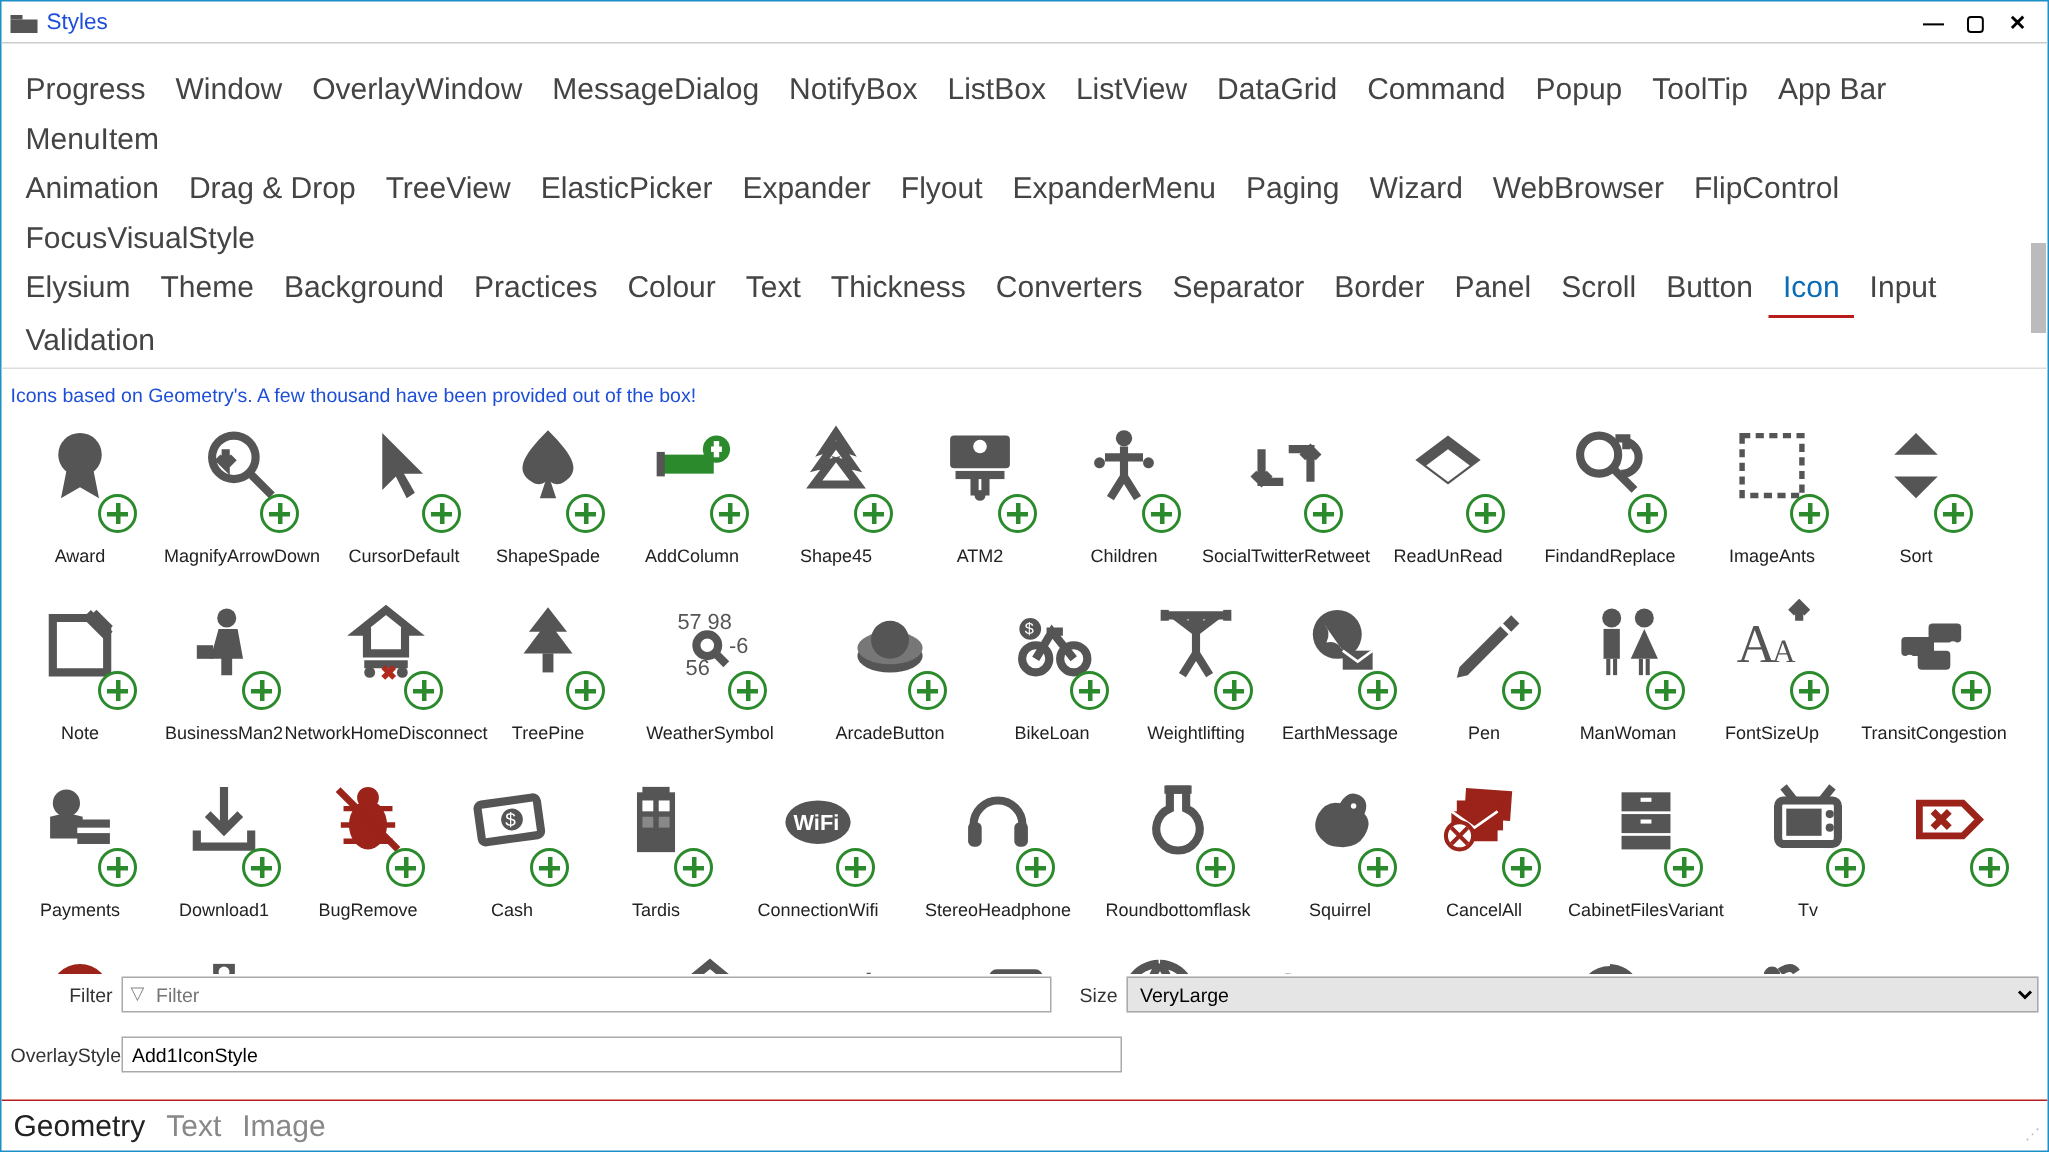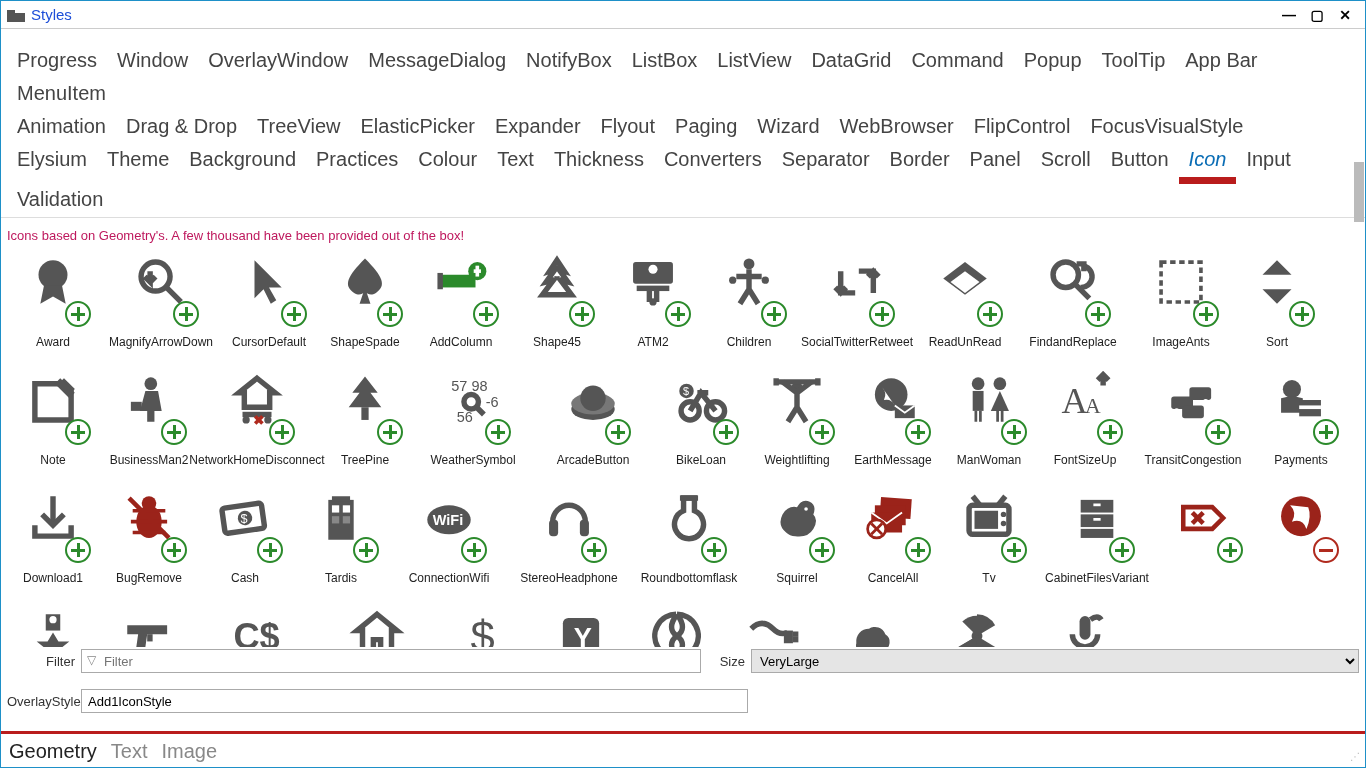--- a/index.html
+++ b/index.html
@@ -7,24 +7,24 @@
 .window { width: 1366px; height: 768px; border: 1px solid #1e90c8; display: flex; flex-direction: column; background: #fff; }
 .titlebar { height: 28px; display: flex; align-items: center; padding: 0 6px; border-bottom: 1px solid #ccc; }
 .titlebar .fld { width: 18px; height: 14px; margin-right: 6px; position:relative }
 .titlebar .fld:before{content:"";position:absolute;left:0;top:2px;width:8px;height:3px;background:#555}
 .titlebar .fld:after{content:"";position:absolute;left:0;top:5px;width:18px;height:9px;background:#555}
 .titlebar .ttl { font-size: 15px; color: #1d4ed8; }
 .titlebar .spacer { flex: 1; }
 .winbtn { width: 28px; height: 100%; display: flex; align-items: center; justify-content: center; font-size: 14px; font-weight: bold; cursor: pointer; }
 .tabs { display: flex; flex-wrap: wrap; border-bottom: 1px solid #ddd; padding: 4px 6px 0 6px; margin-top: 12px; }
 .tab { font-size: 20px; color: #444; padding: 4px 10px 6px 10px; cursor: pointer; white-space: nowrap; }
-.tab.active { color: #0a6db5; border-bottom: 7px solid #b91c1c; font-style: italic; }
+.tab.active { color: #0a6db5; border-bottom: 2px solid #b91c1c; }
 .tabrow{display:flex;flex-wrap:wrap;width:100%}
 .content { flex: 1; display: flex; flex-direction: column; overflow: hidden; }
-.desc { font-size: 13px; color: #be185d; padding: 10px 6px 4px 6px; }
+.desc { font-size: 13px; color: #1d4ed8; padding: 10px 6px 4px 6px; }
 .grid { flex: 1; overflow-y: auto; padding: 0 4px; }
 .grid-inner { display: flex; flex-wrap: wrap; }
 .cell { width: 96px; height: 116px; display: flex; flex-direction: column; align-items: center; justify-content: flex-start; margin: 0 0 2px 0; cursor:pointer; }
 .cell.wide{width:120px}
 .iconbox { width: 72px; height: 72px; position: relative; display:flex; justify-content:center; margin-top:6px; }
 .iconbox svg { width: 58px; height: 58px; }
 .badge { position: absolute; right: -2px; bottom: -2px; width: 26px; height: 26px; border-radius: 50%; background: #fff; border: 2px solid #2b8a2b; display:flex; align-items:center; justify-content:center; color:#2b8a2b; font-weight:bold; font-size:18px; line-height:1; }
 .badge.green:after{content:"";position:absolute;width:14px;height:3px;background:#2b8a2b}
 .badge.green:before{content:"";position:absolute;width:3px;height:14px;background:#2b8a2b}
 .badge.red{border-color:#b02a1e;color:#b02a1e}
@@ -32,21 +32,21 @@
 .badge.red:before{content:""}
 .lbl { font-size: 12px; color: #222; text-align: center; margin-top: 10px; white-space: nowrap; }
 .form { padding: 2px 6px; }
 .frow { display: flex; align-items: center; margin-bottom: 16px; }
 .frow .flabel { width: 74px; text-align: right; padding-right: 6px; font-size: 13px; color: #333; }
 .frow input[type=text] { height: 24px; border: 1px solid #aaa; padding: 0 24px 0 6px; font-size: 13px; }
 .frow .withph{position:relative}
 .frow .phicon{position:absolute;left:6px;top:4px;color:#888;font-size:12px}
 .frow .withph input{padding-left:22px}
 .frow select { height: 24px; border: 1px solid #aaa; padding: 0 4px; font-size: 13px; background:#e5e5e5 }
-.bottomtabs { display: flex; gap: 14px; padding: 6px 8px 4px 8px; border-top: 3px solid #b91c1c; font-size: 20px; }
+.bottomtabs { display: flex; gap: 14px; padding: 6px 8px 4px 8px; border-top: 1px solid #b91c1c; font-size: 20px; }
 .btab { color: #888; cursor:pointer; }
 .btab.active { color: #222; }
 .scrollth{position:absolute;right:2px;top:162px;width:10px;height:60px;background:#bbb}
 .rgrip{position:absolute;right:4px;bottom:4px;width:12px;height:12px;color:#bbb;font-size:10px;line-height:1}
 .fill555{fill:#555}
 .fillred{fill:#9b231a}
 .sw{stroke:#555;stroke-width:6;fill:none}
 </style>
 </head>
 <body>
@@ -77,20 +77,21 @@
         <div class="tab">App Bar</div>
         <div class="tab">MenuItem</div>
       </div>
     <div class="tabrow" id="tabrow2">
         <div class="tab">Animation</div>
         <div class="tab">Drag &amp; Drop</div>
         <div class="tab">TreeView</div>
         <div class="tab">ElasticPicker</div>
         <div class="tab">Expander</div>
         <div class="tab">Flyout</div>
+        <div class="tab">ExpanderMenu</div>
         <div class="tab">Paging</div>
         <div class="tab">Wizard</div>
         <div class="tab">WebBrowser</div>
         <div class="tab">FlipControl</div>
         <div class="tab">FocusVisualStyle</div>
       </div>
     <div class="tabrow" id="tabrow3">
         <div class="tab">Elysium</div>
         <div class="tab">Theme</div>
         <div class="tab">Background</div>
@@ -355,20 +356,30 @@
                 <rect x="34" y="38" width="22" height="14" class="fill555"></rect>
                 <path d="M34 38 L45 46 L56 38" stroke="#fff" stroke-width="2" fill="none"></path>
               </svg>
               <div class="badge green"></div>
             </div>
             <div class="lbl">EarthMessage</div>
           </div>
           <div class="cell">
             <div class="iconbox">
               <svg viewBox="0 0 64 64">
+                <path d="M14 50 L44 20 L50 26 L20 56 L12 58 Z" class="fill555"></path>
+                <path d="M46 18 L52 12 L58 18 L52 24 Z" class="fill555"></path>
+              </svg>
+              <div class="badge green"></div>
+            </div>
+            <div class="lbl">Pen</div>
+          </div>
+          <div class="cell">
+            <div class="iconbox">
+              <svg viewBox="0 0 64 64">
                 <circle cx="20" cy="14" r="7" class="fill555"></circle>
                 <rect x="14" y="22" width="12" height="22" class="fill555"></rect>
                 <rect x="16" y="44" width="3" height="12" class="fill555"></rect>
                 <rect x="21" y="44" width="3" height="12" class="fill555"></rect>
                 <circle cx="44" cy="14" r="7" class="fill555"></circle>
                 <path d="M44 22 L54 44 L34 44 Z" class="fill555"></path>
                 <rect x="40" y="44" width="3" height="12" class="fill555"></rect>
                 <rect x="45" y="44" width="3" height="12" class="fill555"></rect>
               </svg>
               <div class="badge green"></div>
@@ -510,46 +521,46 @@
                 <rect x="8" y="26" width="34" height="22" class="fillred"></rect>
                 <path d="M8 26 L25 38 L42 26" stroke="#fff" stroke-width="2" fill="none"></path>
                 <circle cx="14" cy="44" r="10" fill="#fff" stroke="#9b231a" stroke-width="3"></circle>
                 <line x1="8" y1="38" x2="20" y2="50" stroke="#9b231a" stroke-width="3"></line>
                 <line x1="20" y1="38" x2="8" y2="50" stroke="#9b231a" stroke-width="3"></line>
               </svg>
               <div class="badge green"></div>
             </div>
             <div class="lbl">CancelAll</div>
           </div>
+          <div class="cell wide">
+            <div class="iconbox">
+              <svg viewBox="0 0 64 64">
+                <rect x="14" y="12" width="36" height="14" class="fill555"></rect>
+                <rect x="14" y="28" width="36" height="14" class="fill555"></rect>
+                <rect x="14" y="44" width="36" height="10" class="fill555"></rect>
+                <rect x="28" y="16" width="8" height="3" fill="#fff"></rect>
+                <rect x="28" y="32" width="8" height="3" fill="#fff"></rect>
+              </svg>
+              <div class="badge green"></div>
+            </div>
+            <div class="lbl">CabinetFilesVariant</div>
+          </div>
           <div class="cell">
             <div class="iconbox">
               <svg viewBox="0 0 64 64">
                 <rect x="10" y="18" width="44" height="32" rx="4" class="sw"></rect>
                 <rect x="16" y="24" width="26" height="20" class="fill555"></rect>
                 <circle cx="48" cy="28" r="3" class="fill555"></circle>
                 <circle cx="48" cy="38" r="3" class="fill555"></circle>
                 <line x1="22" y1="18" x2="14" y2="8" class="sw" stroke-width="3"></line>
                 <line x1="42" y1="18" x2="50" y2="8" class="sw" stroke-width="3"></line>
               </svg>
               <div class="badge green"></div>
             </div>
             <div class="lbl">Tv</div>
-          </div>
-          <div class="cell wide">
-            <div class="iconbox">
-              <svg viewBox="0 0 64 64">
-                <rect x="14" y="12" width="36" height="14" class="fill555"></rect>
-                <rect x="14" y="28" width="36" height="14" class="fill555"></rect>
-                <rect x="14" y="44" width="36" height="10" class="fill555"></rect>
-                <rect x="28" y="16" width="8" height="3" fill="#fff"></rect>
-                <rect x="28" y="32" width="8" height="3" fill="#fff"></rect>
-              </svg>
-              <div class="badge green"></div>
-            </div>
-            <div class="lbl">CabinetFilesVariant</div>
           </div>
           <div class="cell">
             <div class="iconbox">
               <svg viewBox="0 0 64 64">
                 <path d="M8 20 L40 20 L52 32 L40 44 L8 44 Z" fill="none" stroke="#9b231a" stroke-width="5"></path>
                 <line x1="18" y1="26" x2="30" y2="38" stroke="#9b231a" stroke-width="5"></line>
                 <line x1="30" y1="26" x2="18" y2="38" stroke="#9b231a" stroke-width="5"></line>
               </svg>
               <div class="badge green"></div>
             </div>

